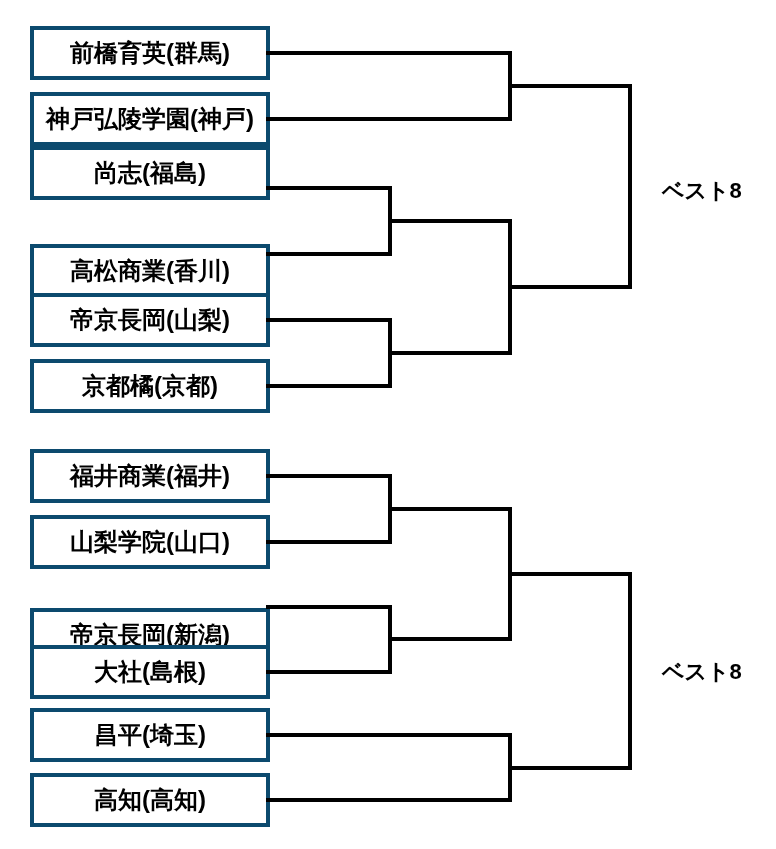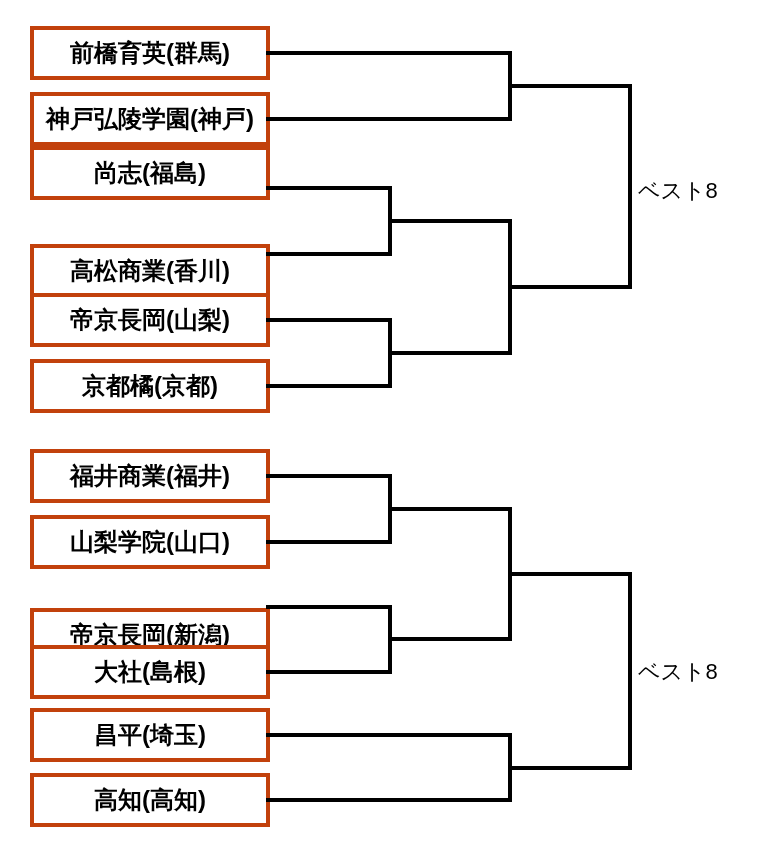--- a/index.html
+++ b/index.html
@@ -14,21 +14,21 @@
     height: 849px;
     background: #ffffff;
     overflow: hidden;
   }
   .team-box {
     position: absolute;
     left: 30px;
     width: 240px;
     height: 54px;
     box-sizing: border-box;
-    border: 4px solid #c2410c;
+    border: 4px solid #0c4a6e;
     background: #ffffff;
     display: flex;
     align-items: center;
     justify-content: center;
     font-size: 24px;
     font-weight: bold;
     color: #000000;
     white-space: nowrap;
   }
   .hline {
@@ -37,24 +37,25 @@
     background: #000000;
   }
   .vline {
     position: absolute;
     width: 4px;
     background: #000000;
   }
   .round-label {
     position: absolute;
     font-size: 22px;
-    font-weight: normal;
+    font-weight: bold;
     color: #000000;
     line-height: 26px;
     white-space: nowrap;
+    margin-left: 24px;
   }
 </style>
 </head>
 <body>
 
 <div class="stage">
 
   <section>
 
     <div class="team-box" style="top:26px">前橋育英(群馬)</div>

